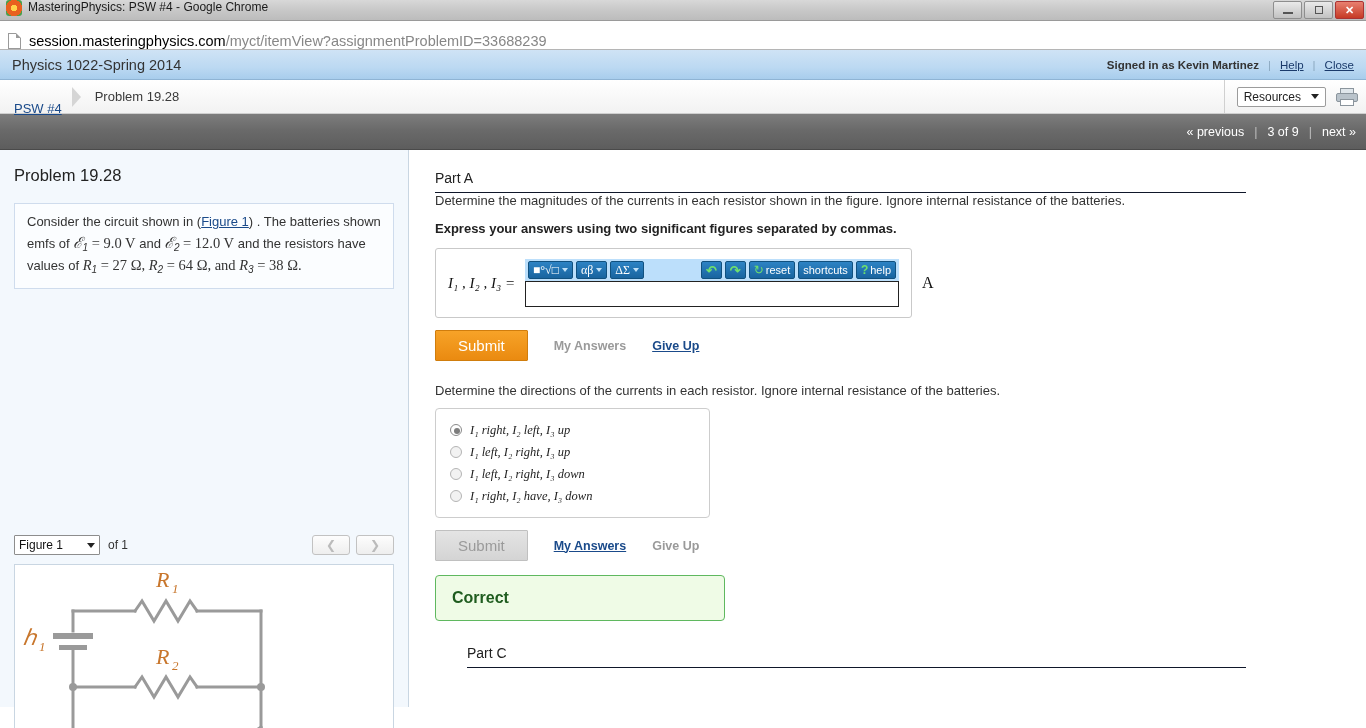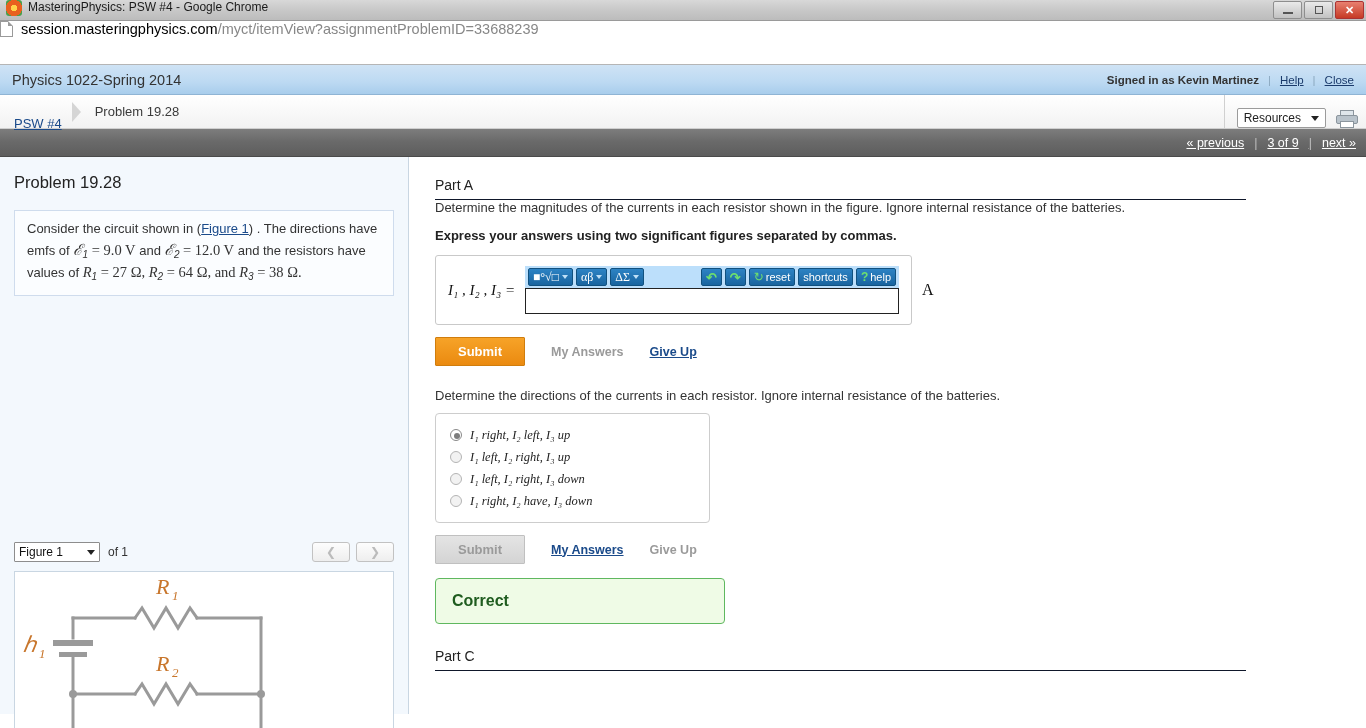--- a/index.html
+++ b/index.html
@@ -36,24 +36,25 @@
     border-radius: 2px;
     display: flex; align-items: center; justify-content: center;
     background: linear-gradient(to bottom,#eaeaea,#c2c2c2);
     font-size: 11px; color: #444;
   }
   .winbtn.close { background: linear-gradient(to bottom,#e88070,#c63a25); border-color:#a33; color: #fff; font-weight: bold; }
   .winbtn .mini-sq { width:8px; height:8px; border:1px solid #555; }
   .winbtn .mini-dash { width:10px; height:2px; background:#555; margin-top:6px; }
 
   .urlbar {
-    height: 44px;
+    height: 29px;
     background: #ffffff;
     border-bottom: 1px solid #b5b5b5;
-    display: flex; align-items: flex-start;
+    display: flex; align-items: flex-end;
+    padding-left: 8px;
   }
   .page-icon {
     width: 13px; height: 16px; border: 1px solid #9a9a9a; background: #fff;
     position: relative; margin-right: 8px; flex: none;
   }
   .page-icon:after {
     content: ""; position: absolute; right: -1px; top: -1px;
     border-width: 0 5px 5px 0; border-style: solid;
     border-color: #fff #fff #9a9a9a #9a9a9a;
   }
@@ -86,42 +87,42 @@
     padding-left: 14px;
     position: relative;
   }
   .crumb-link { font-size: 13px; color: #1a4a8a; text-decoration: underline; margin-top: 24px; }
   .crumb-arrow {
     width: 0; height: 0; margin: 0 14px 0 10px;
     border-top: 10px solid transparent; border-bottom: 10px solid transparent;
     border-left: 9px solid #d5d5d5;
   }
   .crumb-current { font-size: 13px; color: #3a3a3a; }
-  .bc-right { position: absolute; right: 8px; top: 0; height: 100%; display:flex; align-items:flex-end; gap:10px;
+  .bc-right { position: absolute; right: 8px; top: 0; height: 100%; display:flex; align-items:center; gap:10px;
               border-left: 1px solid #d0d0d0; padding-left: 12px; }
   .resources-select {
     font-size: 12px; color: #222; background: #fff;
     border: 1px solid #9b9b9b; border-radius: 2px;
     padding: 2px 6px; display: flex; align-items: center; gap: 10px;
   }
   .caret-dn { width:0;height:0;border-left:4px solid transparent;border-right:4px solid transparent;border-top:5px solid #222; }
   .printer {
     width: 22px; height: 18px; position: relative;
   }
   .printer .body { position:absolute; left:0; top:5px; width:22px; height:9px; background:#b9c3cb; border:1px solid #8b959d; border-radius:2px; }
   .printer .top  { position:absolute; left:4px; top:0; width:14px; height:6px; background:#dfe6eb; border:1px solid #8b959d; }
   .printer .out  { position:absolute; left:4px; top:11px; width:14px; height:7px; background:#fff; border:1px solid #8b959d; }
 
   .nav-bar {
-    height: 28px;
+    height: 36px;
     background: linear-gradient(to bottom, #7d7d7d 0%, #6a6a6a 45%, #5d5d5d 100%);
     border-bottom: 1px solid #4a4a4a;
     display: flex; align-items: center; justify-content: flex-end;
     padding-right: 10px;
-    font-size: 12.5px; color: #ffffff; text-decoration: underline;
+    font-size: 12.5px; color: #ffffff;
   }
   .nav-bar .sep { color:#bdbdbd; margin: 0 10px; }
   .nav-bar a { color:#fff; text-decoration:none; }
 
   
   .content { display: flex; height: 557px; }
   .left-col {
     width: 409px; background: #f3f8fd;
     border-right: 1px solid #c9d6e2;
     position: relative;
@@ -209,21 +210,21 @@
     width: 374px; height: 26px;
     border: 1px solid #222; background: #fff;
     display: block;
   }
   .unit-A { font-family: "Liberation Serif", serif; font-size: 16px; color:#111; margin-left: 10px; }
 
   .submit-row { display: flex; align-items: center; margin-top: 12px; gap: 26px; }
   .btn-submit {
     background: linear-gradient(to bottom,#f7a328,#ea8a10);
     border: 1px solid #d07d0d; border-radius: 1px;
-    color: #fff; font-weight: bold; font-size: 13px;
+    color: #fff; font-weight: normal; font-size: 15px;
     padding: 6px 22px;
   }
   .btn-submit.disabled {
     background: linear-gradient(to bottom,#e4e4e4,#d4d4d4);
     border-color: #c0c0c0; color: #9a9a9a;
   }
   .my-answers { font-size: 12.5px; font-weight: bold; color: #9a9a9a; }
   .my-answers.active { color: #1a4a8a; text-decoration: underline; }
   .give-up { font-size: 12.5px; font-weight: bold; color:#1a4a8a; text-decoration: underline; }
   .give-up.dim { color:#9a9a9a; text-decoration: none; }
@@ -315,21 +316,21 @@
   <span class="sep">|</span>
   <a href="#">next »</a>
 </div>
 
 <div class="content">
 
   <div class="left-col">
     <div class="problem-title">Problem 19.28</div>
 
     <div class="statement-box">
-      <span>Consider the circuit shown in (</span><a href="#">Figure 1</a><span>) . The directions have</span>
+      <span>Consider the circuit shown in (</span><a href="#">Figure 1</a><span>) . The batteries shown</span>
       emfs of <span class="mscript">ℰ</span><span class="msub">1</span>
       <span class="mnum">= 9.0 V</span>
       <span>and</span>
       <span class="mscript">ℰ</span><span class="msub">2</span>
       <span class="mnum">= 12.0 V</span>
       <span>and the resistors have values of</span>
       <span class="mvar">R</span><span class="msub">1</span>
       <span class="mnum">= 27 Ω,</span>
       <span class="mvar">R</span><span class="msub">2</span>
       <span class="mnum">= 64 Ω, and</span>
@@ -490,20 +491,20 @@
           <div class="btn-submit disabled">Submit</div>
           <div class="my-answers active">My Answers</div>
           <div class="give-up dim">Give Up</div>
         </div>
 
         <div class="correct-box">
           <span class="correct-text">Correct</span>
         </div>
       </div>
 
-      <div class="part-block" style="margin-top:24px;">
+      <div class="part-block" style="margin-top:24px;margin-left:32px;">
         <div class="part-head">Part C</div>
 
       </div>
 
     </div>
   </div>
 </div>
 
 </body></html>

